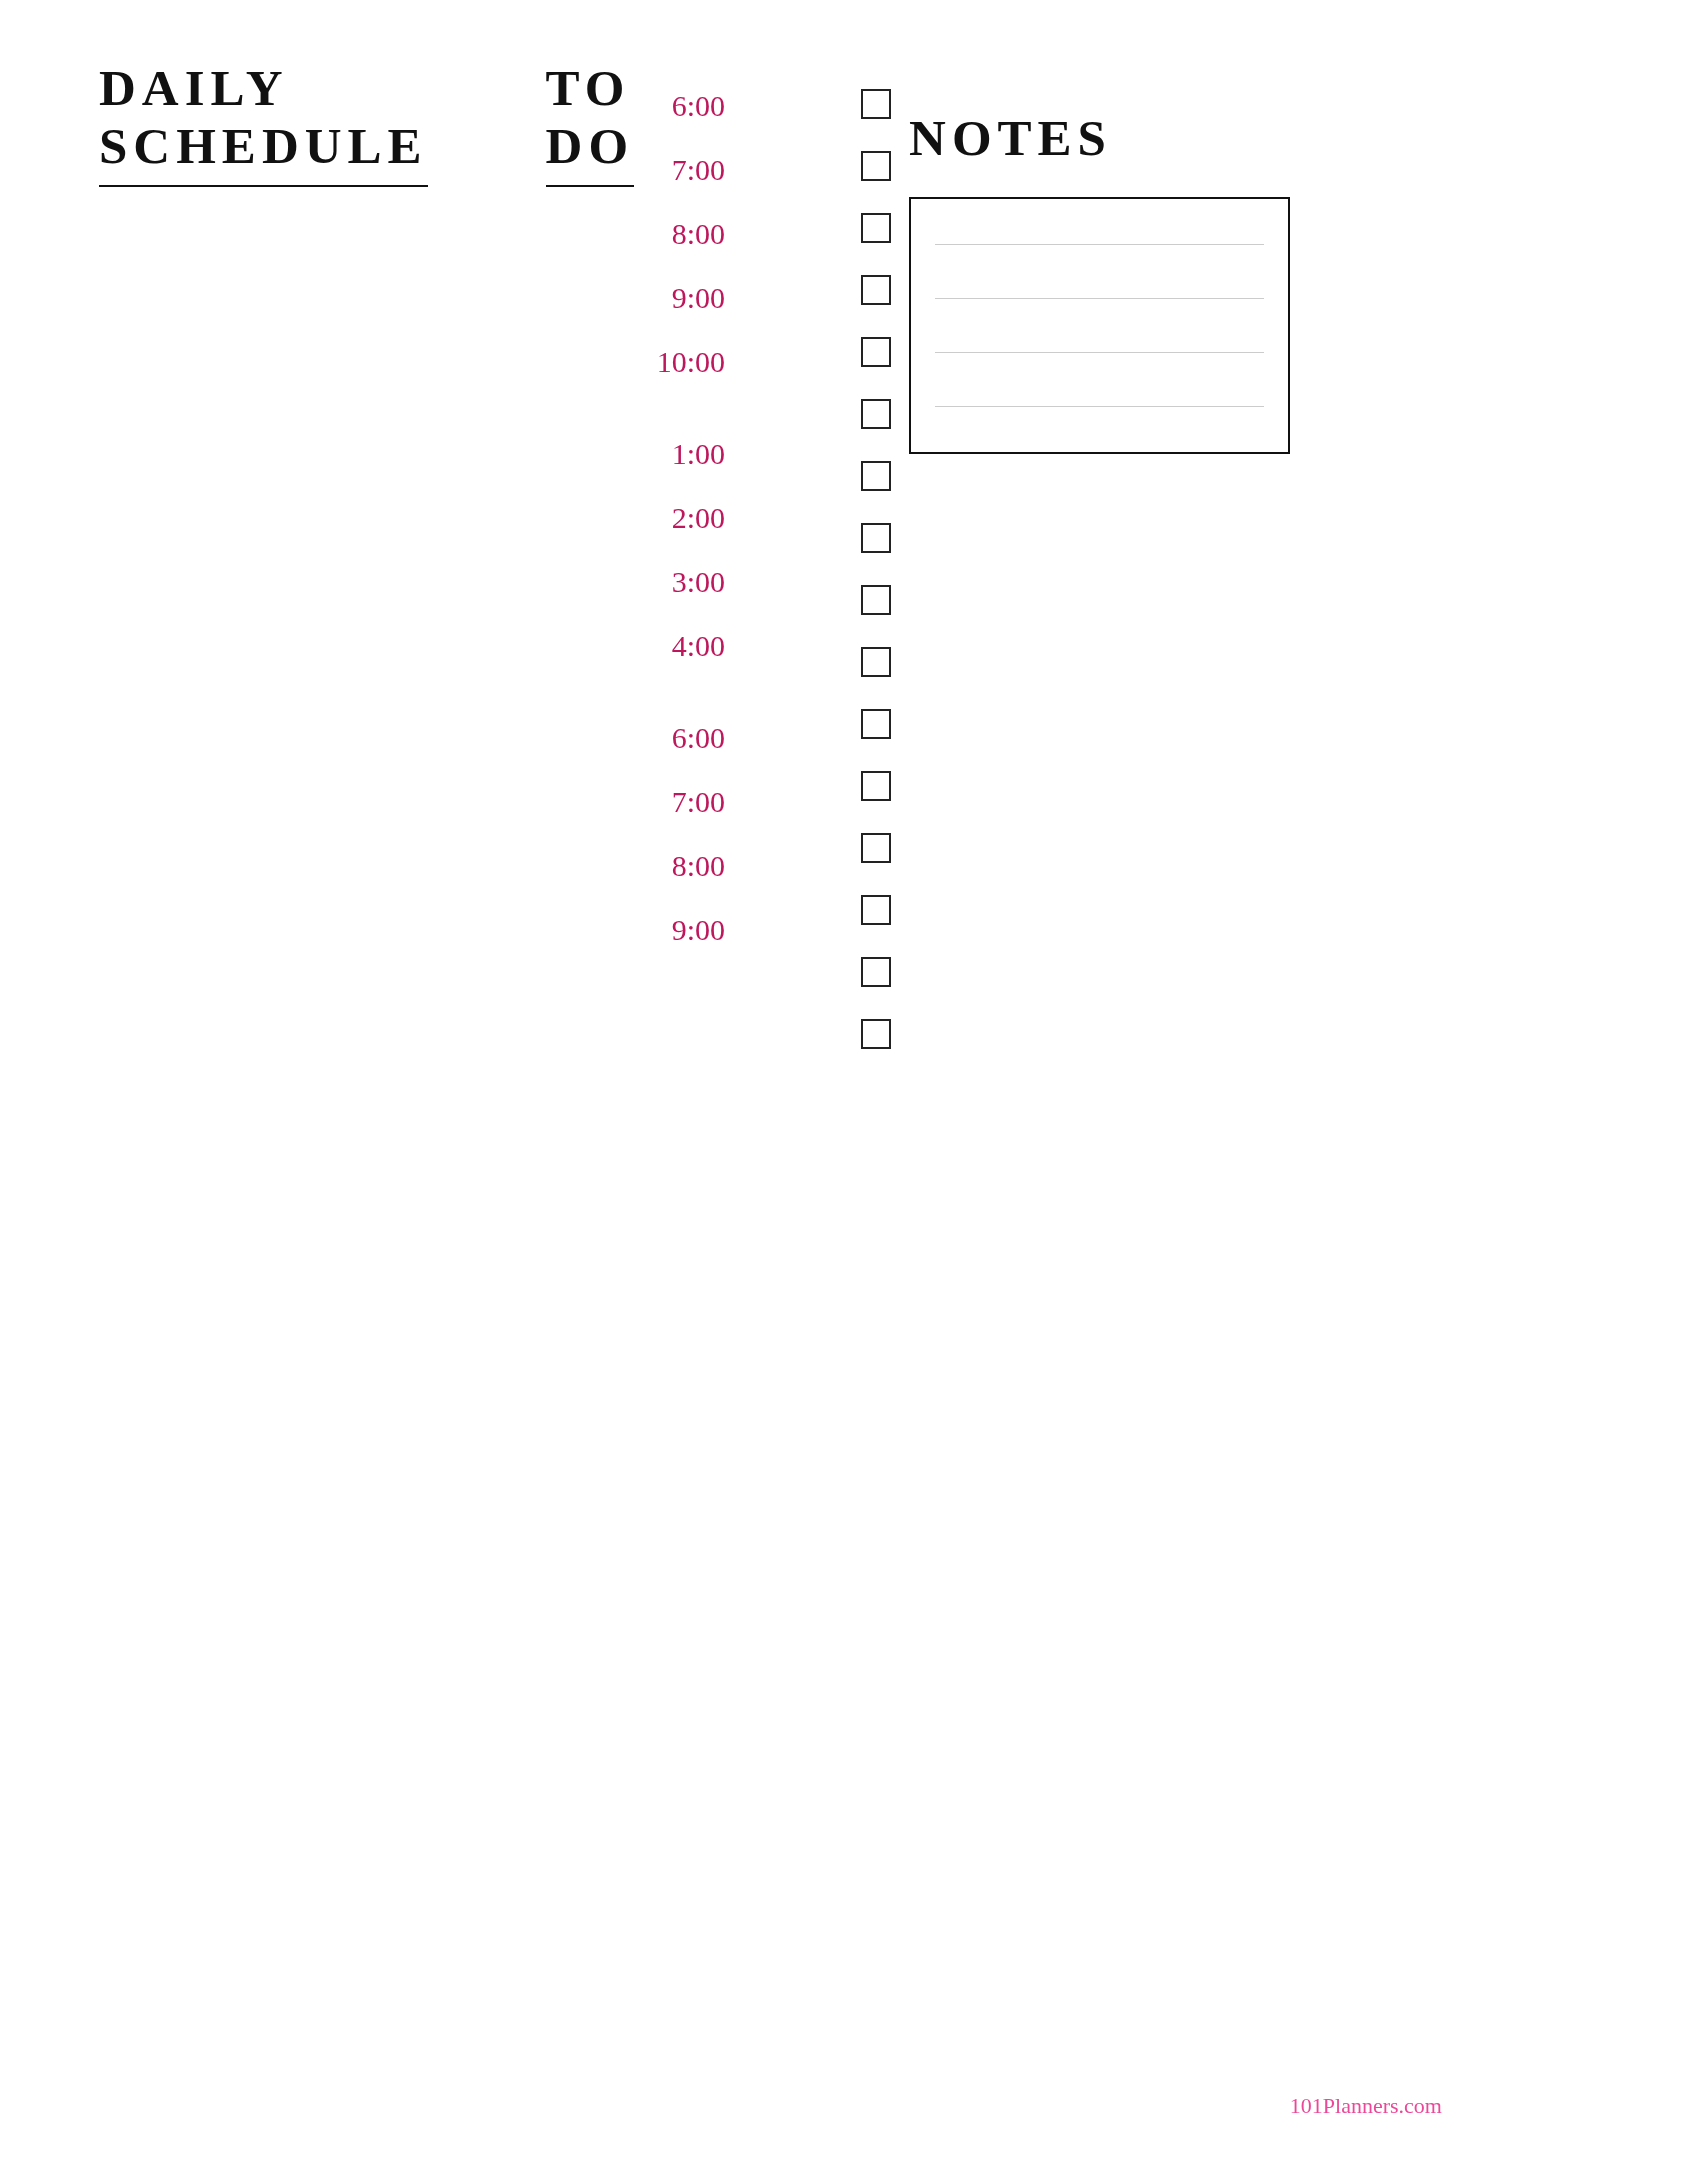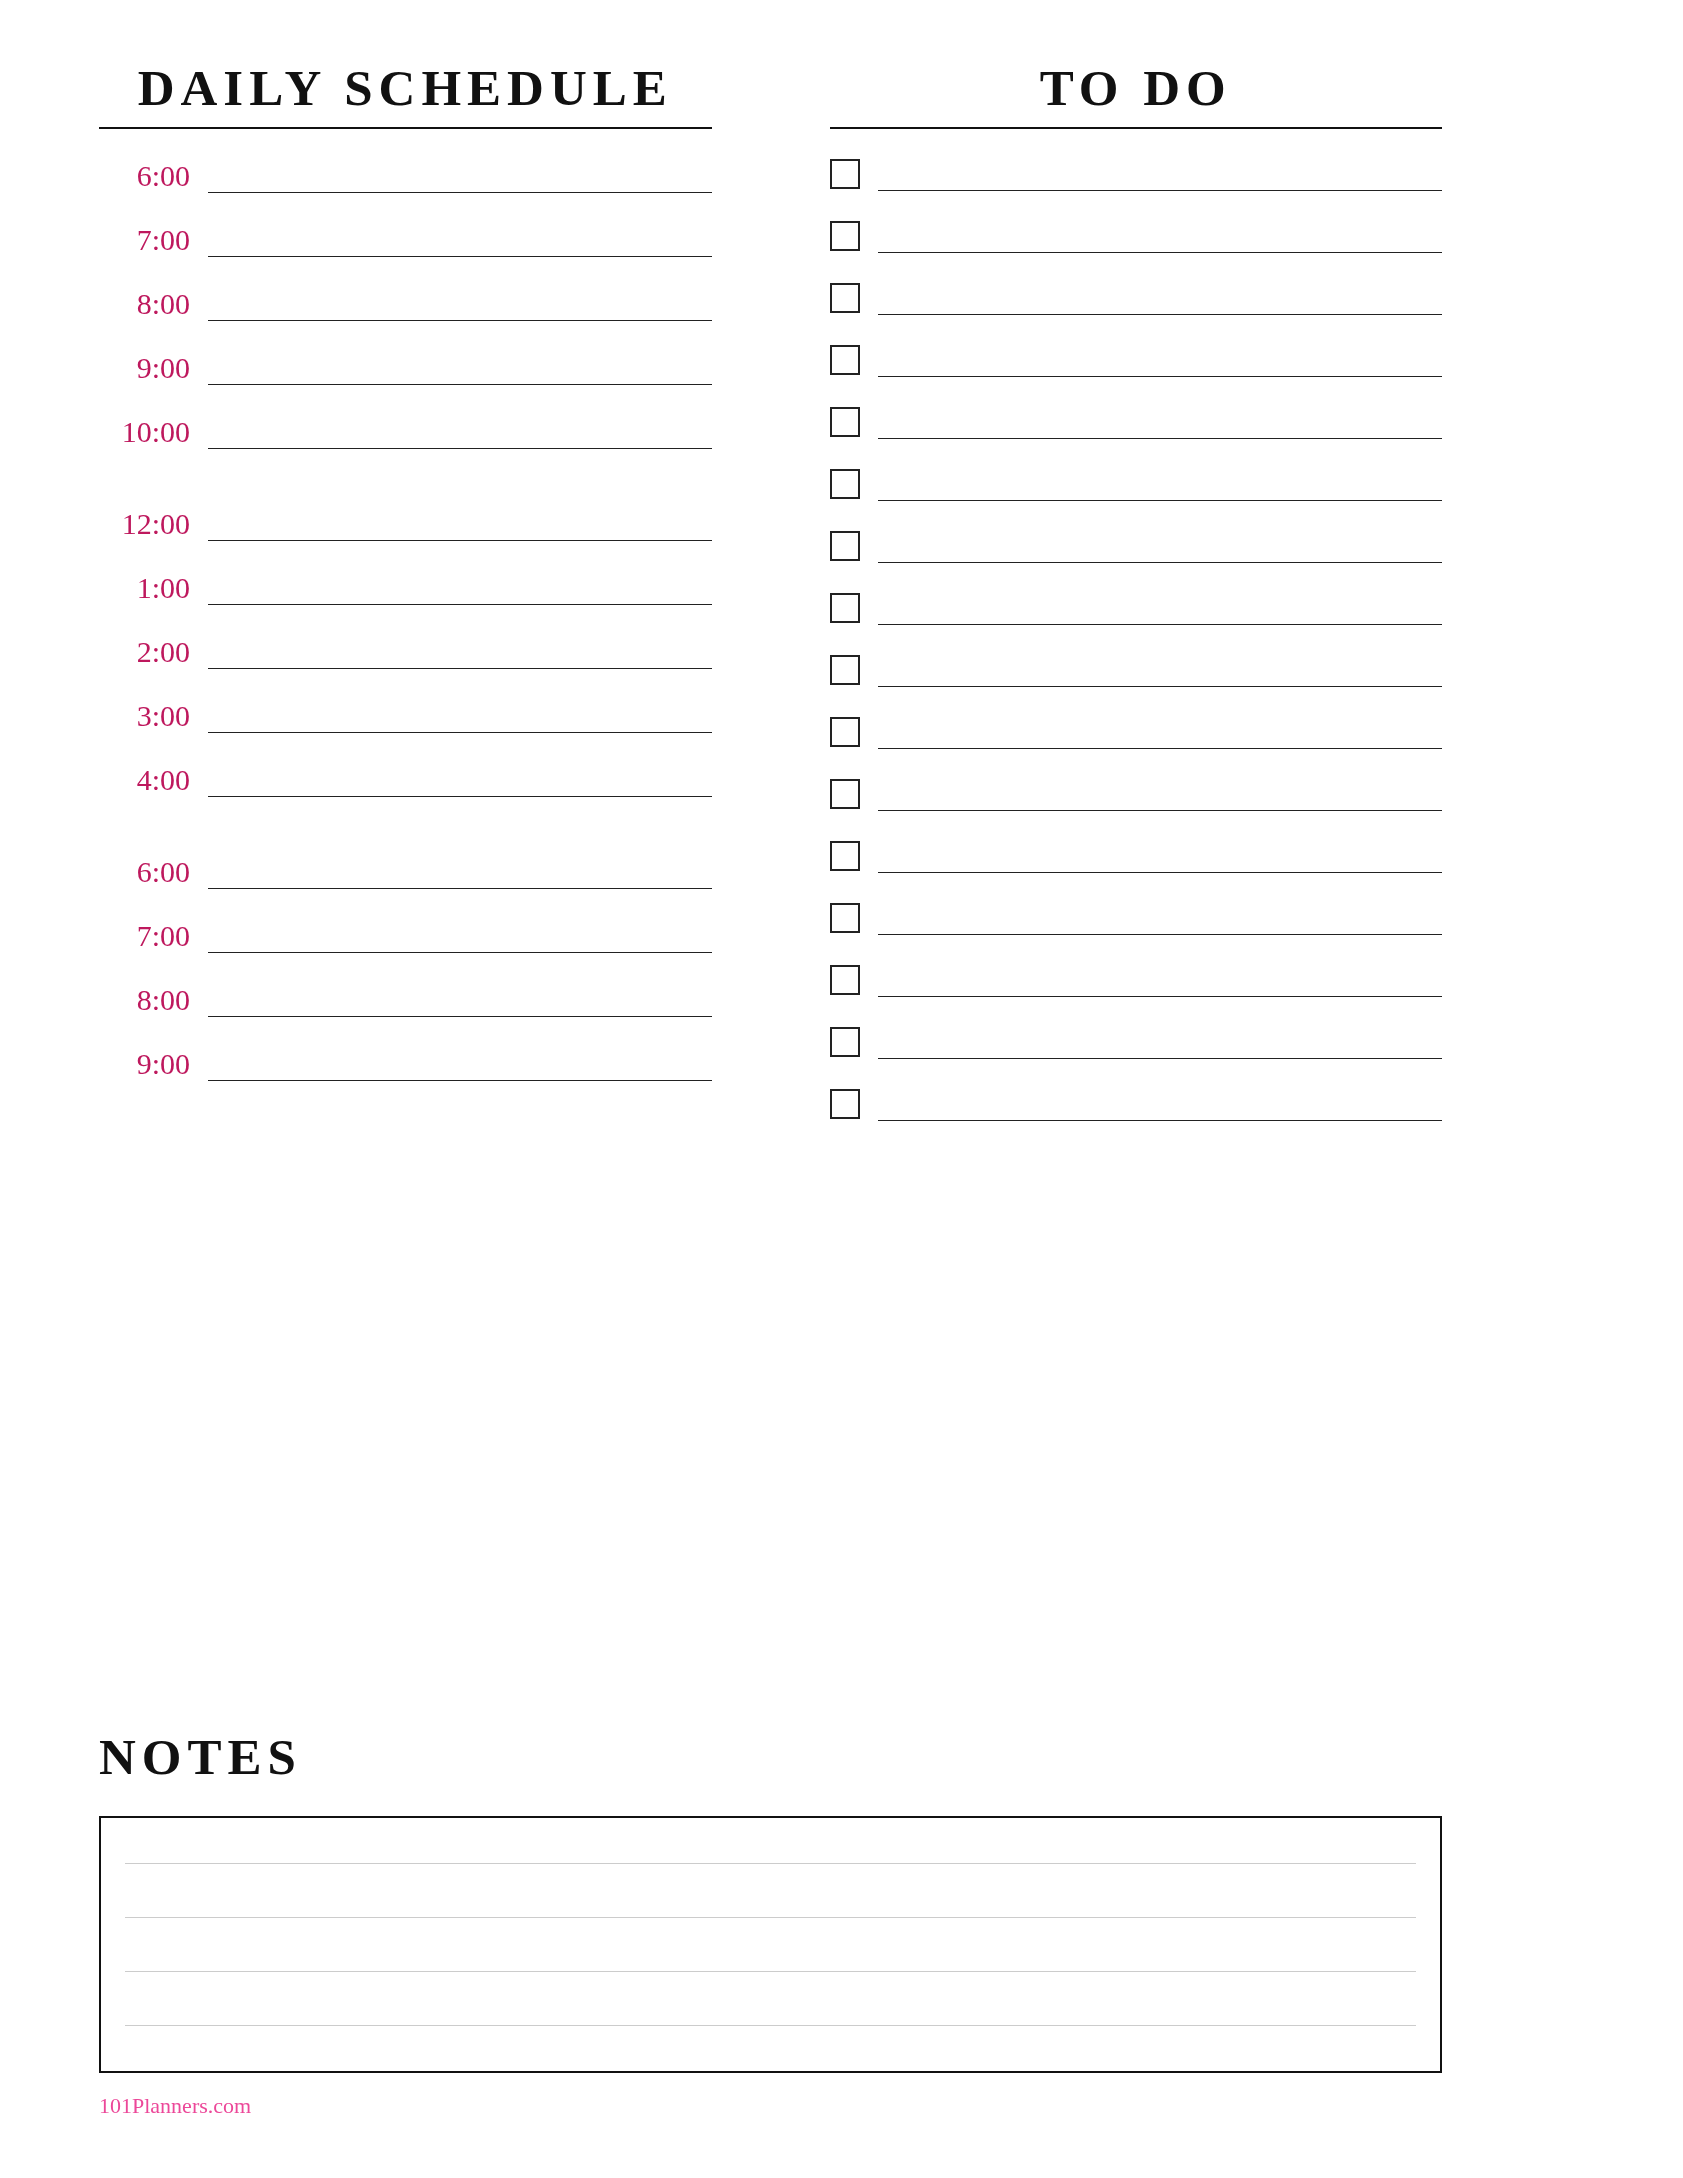--- a/index.html
+++ b/index.html
@@ -15,21 +15,21 @@
       font-family: Georgia, serif;
       position: relative;
     }
 
     .page {
       width: 1541px;
       min-height: 2178px;
       background: #fff;
       padding: 59px 99px 59px 99px;
       display: flex;
-      flex-direction: column;
+      flex-direction: row;
     }
 
     
     .header-row {
       display: flex;
       flex-direction: row;
       width: 100%;
       margin-bottom: 0px;
     }
 
@@ -254,27 +254,20 @@
             <span class="schedule-time">10:00</span>
             <div class="schedule-line"></div>
           </div>
           <div class="schedule-spacer"></div>
         </div>
         <div class="schedule-item">
           <div class="schedule-spacer"></div>
         </div>
         <div class="schedule-item">
           <div class="schedule-time-row">
-            <span class="schedule-time">12:00</span>
-            <div class="schedule-line"></div>
-          </div>
-          <div class="schedule-spacer"></div>
-        </div>
-        <div class="schedule-item">
-          <div class="schedule-time-row">
             <span class="schedule-time">1:00</span>
             <div class="schedule-line"></div>
           </div>
           <div class="schedule-spacer"></div>
         </div>
         <div class="schedule-item">
           <div class="schedule-time-row">
             <span class="schedule-time">2:00</span>
             <div class="schedule-line"></div>
           </div>

